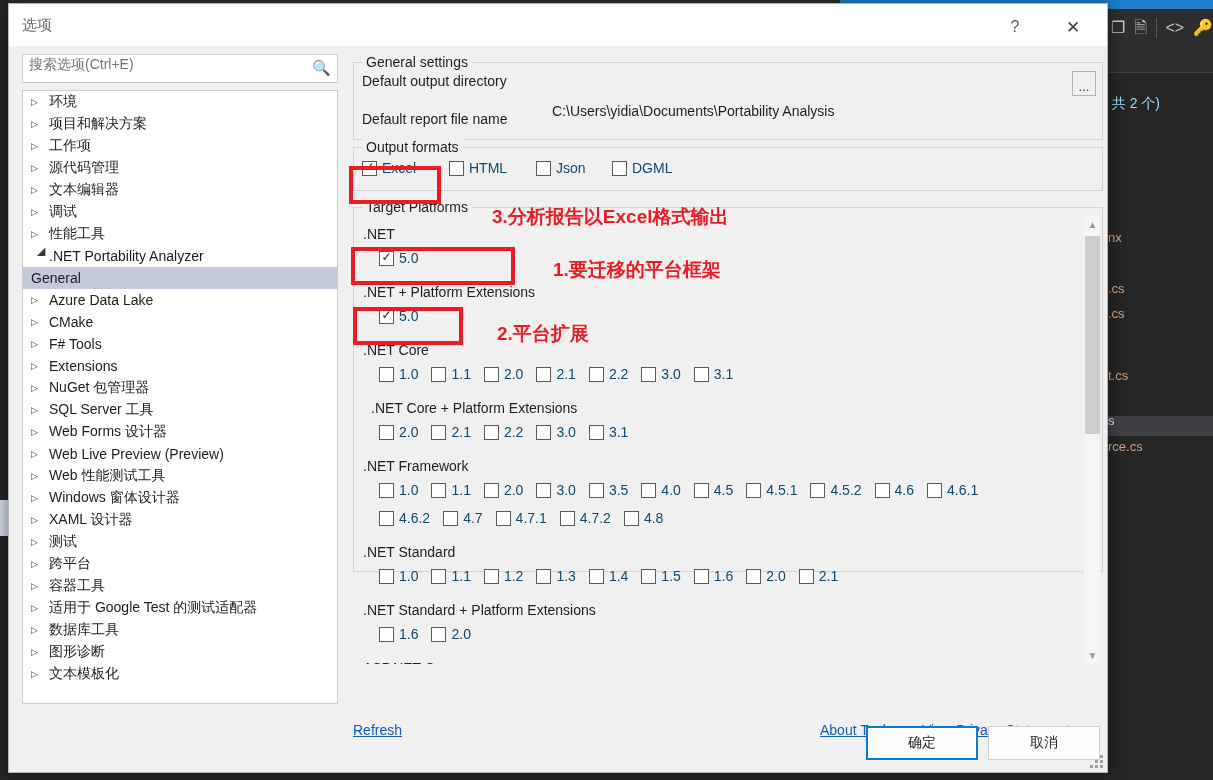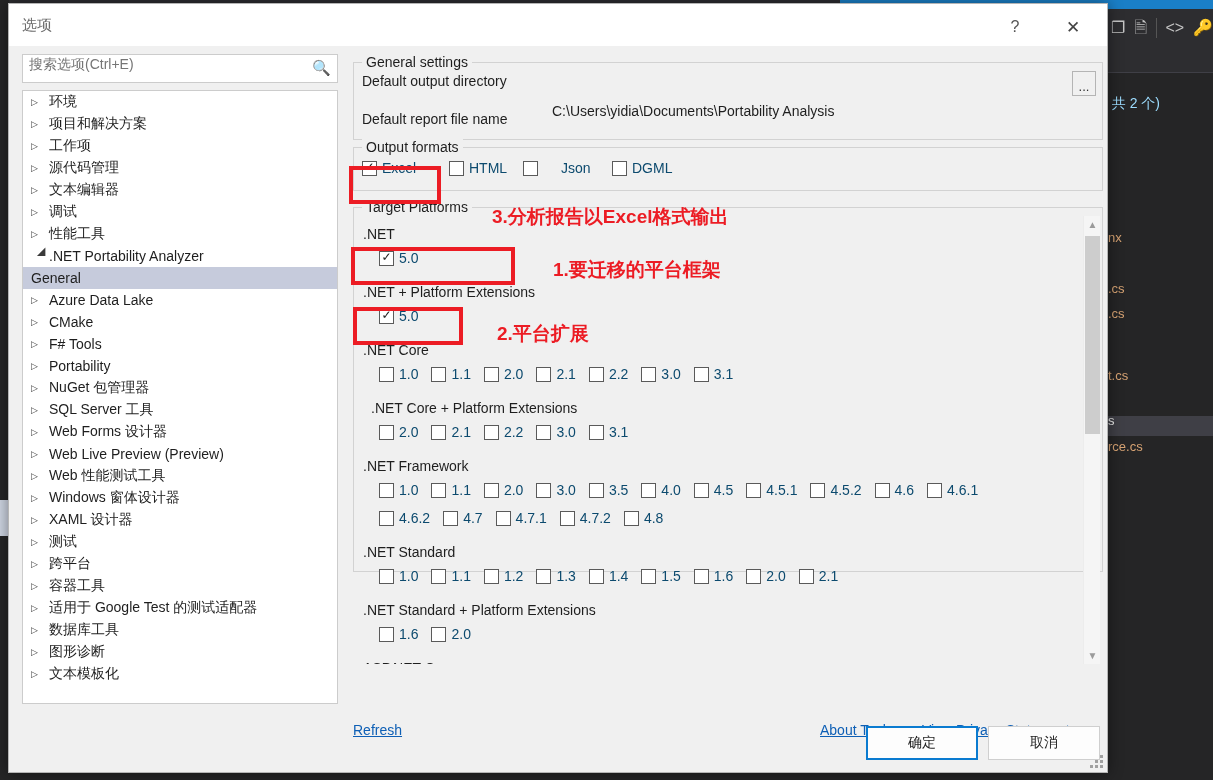--- a/index.html
+++ b/index.html
@@ -198,21 +198,21 @@
       <div class="tree-item">
         <span class="arrow">▷</span>
         <span>CMake</span>
       </div>
       <div class="tree-item">
         <span class="arrow">▷</span>
         <span>F# Tools</span>
       </div>
       <div class="tree-item">
         <span class="arrow">▷</span>
-        <span>Portability</span>
+        <span>Extensions</span>
       </div>
       <div class="tree-item">
         <span class="arrow">▷</span>
         <span>NuGet 包管理器</span>
       </div>
       <div class="tree-item">
         <span class="arrow">▷</span>
         <span>SQL Server 工具</span>
       </div>
       <div class="tree-item">
@@ -280,21 +280,21 @@
       <div class="cbrow" style="left:8px; top:12px;">
         <span class="checkbox">
             <span class="tick">✓</span>
           </span>
         <span class="cb-label">Excel</span>
       </div>
       <div class="cbrow" style="left:95px; top:12px;">
         <span class="checkbox"></span>
         <span class="cb-label">HTML</span>
       </div>
-      <div class="cbrow" style="left:169px; top:12px;gap:18px;">
+      <div class="cbrow" style="left:182px; top:12px;">
         <span class="checkbox"></span>
         <span class="cb-label">Json</span>
       </div>
       <div class="cbrow" style="left:258px; top:12px;">
         <span class="checkbox"></span>
         <span class="cb-label">DGML</span>
       </div>
     </div>
 
     <div class="groupbox" id="gb-target">

